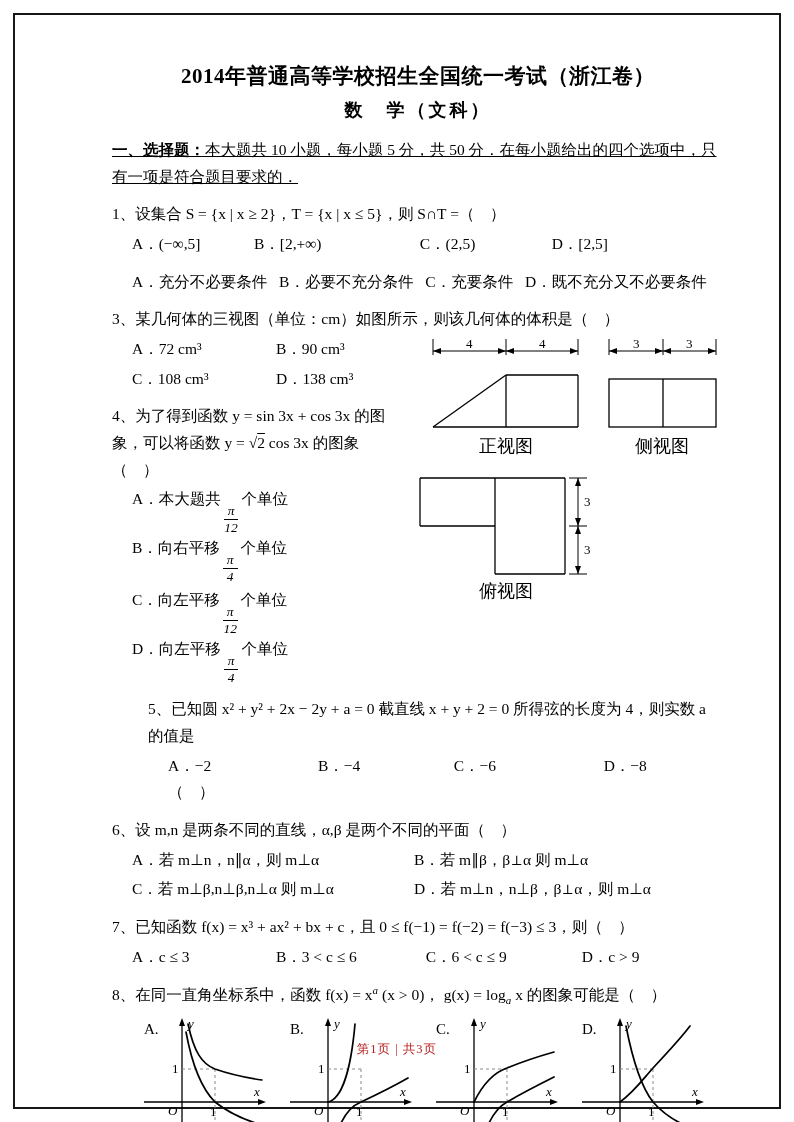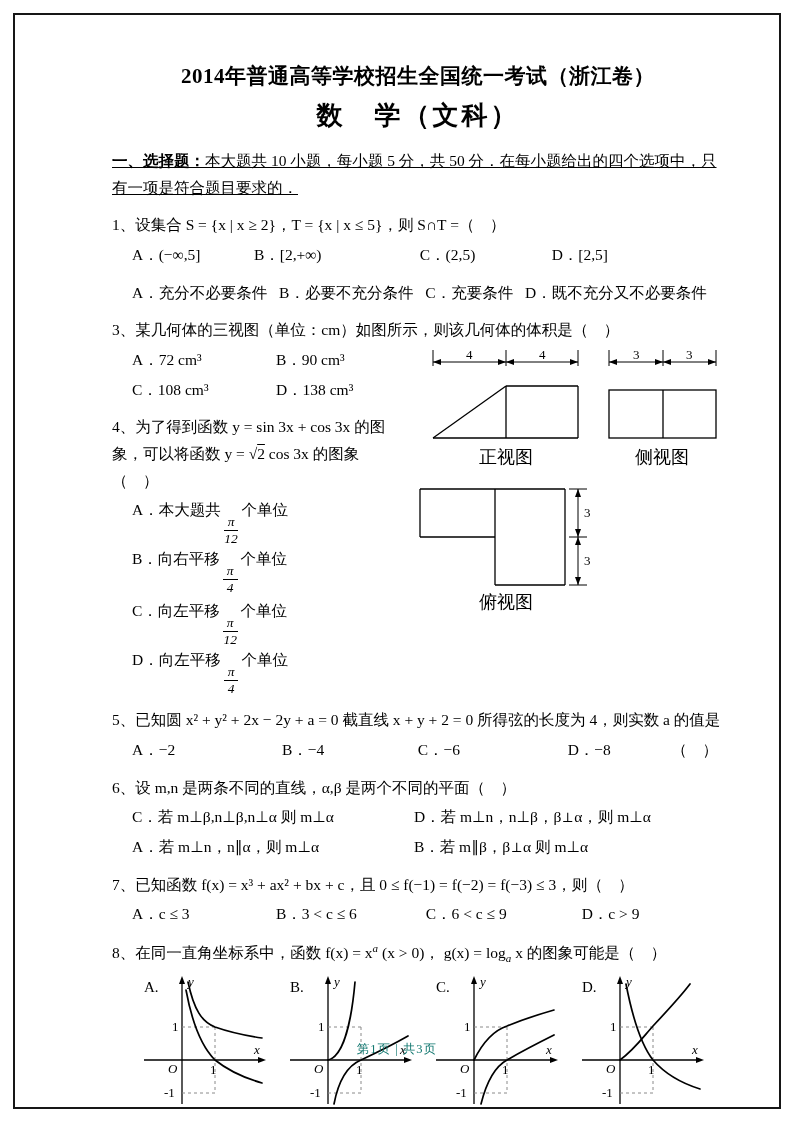--- a/index.html
+++ b/index.html
@@ -6,21 +6,21 @@
   html,body { width:794px; }
   body {
     width:794px; height:1122px; position:relative; overflow:hidden;
     background:#ffffff; color:#000;
     font-family:"Liberation Serif", serif; font-size:15.5px;
   }
   .page-border { position:absolute; left:13px; top:13px; right:13px; bottom:13px; border:2px solid #161616; pointer-events:none; }
   .content { position:relative; padding:62px 70px 0 112px; }
 
   .title { text-align:center; font-size:21px; font-weight:bold; letter-spacing:0.5px; }
-  .subtitle { text-align:center; font-size:26px; font-weight:bold; letter-spacing:3px; margin-top:8px; }
+  .subtitle { text-align:center; font-size:18px; font-weight:bold; letter-spacing:3px; margin-top:8px; }
 
   .section-header { margin-top:15px; line-height:1.72; font-size:15.5px;text-decoration:underline; }
   .section-header .lbl { font-weight:bold; }
 
   .question { margin-top:11px; line-height:1.72; }
   .stem {}
   .options { margin-top:3px; padding-left:20px; }
   .ob { display:inline-block; vertical-align:top; }
   .w100{width:100px}.w118{width:118px}.w128{width:128px}.w132{width:132px}
   .w140{width:140px}.w146{width:146px}.w152{width:152px}.w162{width:162px}.w186{width:186px}.w278{width:278px}
@@ -40,27 +40,27 @@
   .top-cell { grid-column:1; margin-top:12px; }
 
   svg .stroke { stroke:#000; stroke-width:1.3; fill:none; }
   svg .thin { stroke:#000; stroke-width:1; fill:none; }
   svg polygon.ah { fill:#000; stroke:none; }
   svg .dash { stroke:#8a8a8a; stroke-width:1; stroke-dasharray:3 3; fill:none; }
   svg text { font-family:"Liberation Serif", serif; font-size:13px; fill:#000; }
   svg text.it { font-style:italic; }
   svg path.curve { stroke:#000; stroke-width:1.7; fill:none; stroke-linecap:round; }
 
-  .clearq { clear:both; }
+  .clearq { clear:both;margin-left:36px; }
 
   .graphs-row { display:flex; gap:8px; margin-top:4px; padding-left:24px; }
   .graph { position:relative; width:138px; height:140px; }
   .graph-label { position:absolute; top:3px; left:8px; font-size:15px; }
 
-  .footer { position:absolute; left:0; right:0; bottom:64px; text-align:center; font-size:12.5px; color:#0f766e; letter-spacing:1px; }
+  .footer { position:absolute; left:0; right:0; bottom:64px; text-align:center; font-size:12.5px; color:#b91c1c; letter-spacing:1px; }
 </style>
 </head>
 <body>
 
 <div class="page-border"></div>
 
 <div class="content">
 
   <div class="title">2014年普通高等学校招生全国统一考试（浙江卷）</div>
   <div class="subtitle">数　学（文科）</div>
@@ -210,26 +210,26 @@
       <span class="ob w132">B．−4</span>
       <span class="ob w146">C．−6</span>
       <span class="ob w100">D．−8</span>
       <span class="ob">（　）</span>
     </p>
   </div>
 
   <div class="question">
     <p class="stem">6、设 m,n 是两条不同的直线，α,β 是两个不同的平面（　）</p>
     <p class="options">
+      <span class="ob w278">A．若 m⊥n，n∥α，则 m⊥α</span>
+      <span class="ob">B．若 m∥β，β⊥α 则 m⊥α</span>
+    </p>
+    <p class="options">
       <span class="ob w278">C．若 m⊥β,n⊥β,n⊥α 则 m⊥α</span>
       <span class="ob">D．若 m⊥n，n⊥β，β⊥α，则 m⊥α</span>
-    </p>
-    <p class="options">
-      <span class="ob w278">A．若 m⊥n，n∥α，则 m⊥α</span>
-      <span class="ob">B．若 m∥β，β⊥α 则 m⊥α</span>
     </p>
   </div>
 
   <div class="question">
     <p class="stem">7、已知函数 f(x) = x³ + ax² + bx + c，且 0 ≤ f(−1) = f(−2) = f(−3) ≤ 3，则（　）</p>
     <p class="options">
       <span class="ob w140">A．c ≤ 3</span>
       <span class="ob w146">B．3 &lt; c ≤ 6</span>
       <span class="ob w152">C．6 &lt; c ≤ 9</span>
       <span class="ob">D．c &gt; 9</span>

